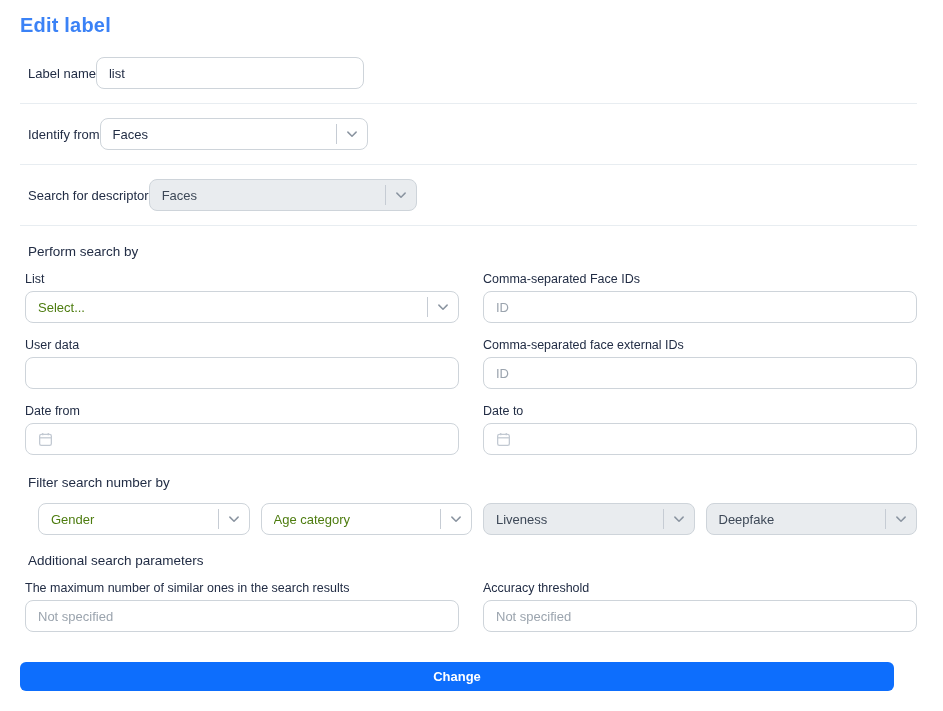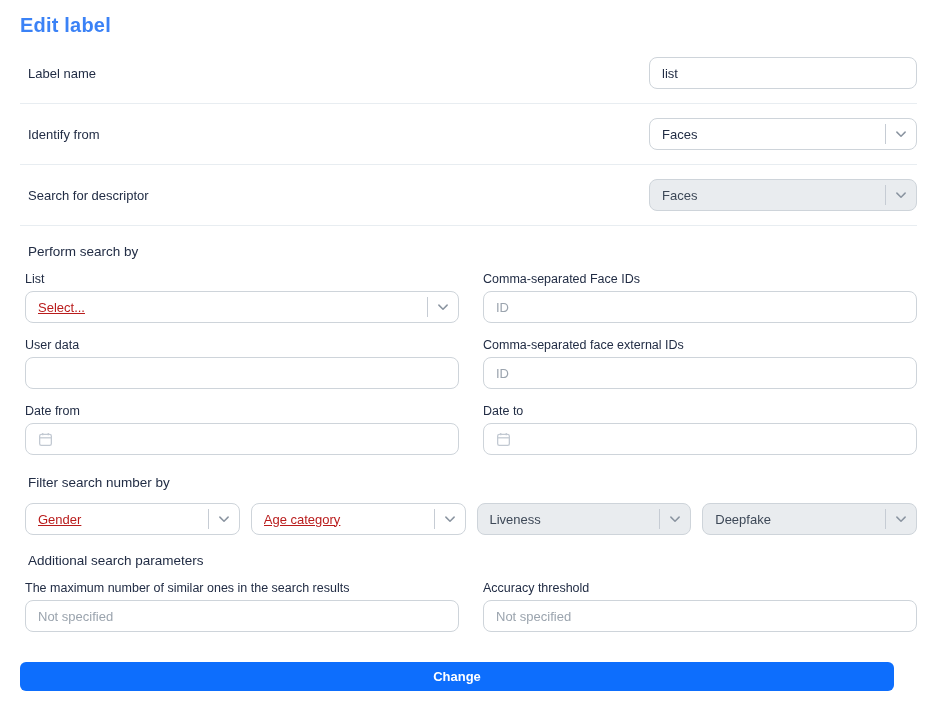--- a/index.html
+++ b/index.html
@@ -16,21 +16,20 @@
     font-weight: 700;
     color: #3b82f6;
     margin: 2px 0 6px 0;
     letter-spacing: .2px;
   }
 
   
   .top-row {
     display: flex;
     align-items: center;
-    justify-content: space-between;
     padding: 14px 0 14px 8px;
     border-bottom: 1px solid #e8edf1;
   }
   .top-row .row-label { font-size: 13px; color: #222d45; }
 
   .control { width: 268px; }
 
   input.text-input, .select, .icon-input {
     width: 100%;
     height: 32px;
@@ -46,21 +45,21 @@
   input.text-input::placeholder { color: #9ba4ae; opacity: 1; }
 
   .select {
     display: flex;
     align-items: center;
     padding-left: 12px;
     cursor: pointer;
     user-select: none;
   }
   .select .select-value { flex: 1; font-size: 13px; color: #222d45; white-space: nowrap; overflow: hidden; }
-  .select .select-value.ph { color: #b91c1c; text-decoration: underline; }
+  .select .select-value.ph { color: #4d7c0f; }
   .select .select-sep { width: 1px; height: 20px; background: #c6ccd4; }
   .select .chevron { width: 30px; display: flex; align-items: center; justify-content: center; }
   .select.disabled { background: #e9ecef; }
   .select.disabled .select-value { color: #3d4857; }
 
   .icon-input { display: flex; align-items: center; padding-left: 11px; cursor: text; }
   .icon-input .cal { display: flex; align-items: center; }
 
   .section-heading {
     font-size: 13.5px;
@@ -80,21 +79,21 @@
     font-size: 12.5px;
     color: #222d45;
     margin-bottom: 5px;
     display: block;
   }
 
   .grid-4 {
     display: grid;
     grid-template-columns: repeat(4, 1fr);
     column-gap: 11px;
-    margin: 0 0 0 5px;
+    margin: 0 0 0 18px;
   }
 
   .change-button {
     display: block;
     width: 874px;
     height: 29px;
     margin: 30px 0 0 0;
     background: #0d6efd;
     color: #ffffff;
     border: none;

